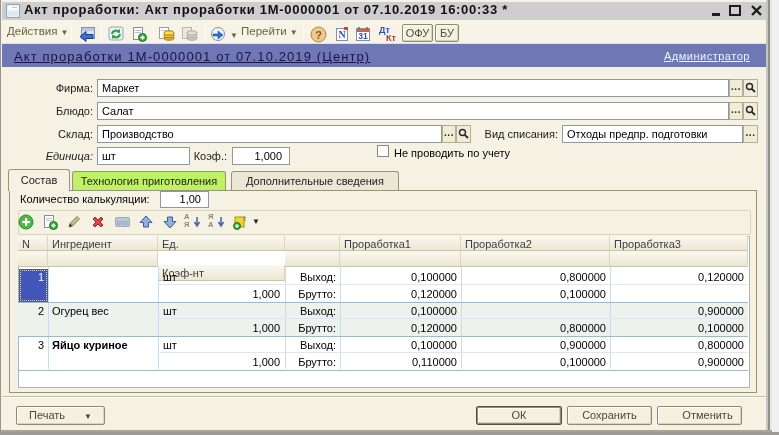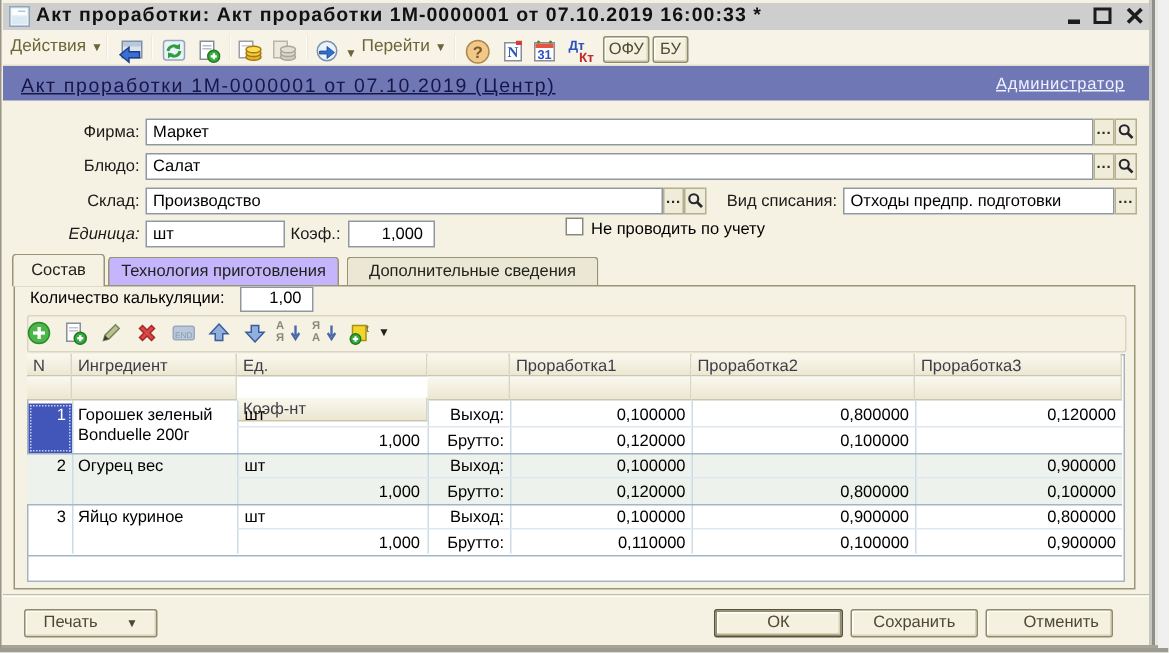--- a/index.html
+++ b/index.html
@@ -169,21 +169,21 @@
 <div class="fbtn dots" style="left:743px;top:125px;width:15px;height:18px;line-height:14px;">...</div>
 
 <div class="lbl" style="left:0px;top:150px;width:93px;font-style:italic;">Единица:</div>
 <div class="inp" style="left:97px;top:147px;width:93px;height:18px;line-height:16px;">шт</div>
 <div class="lbl" style="left:140px;top:150px;width:87px;">Коэф.:</div>
 <div class="inp num" style="left:232px;top:147px;width:58px;height:18px;line-height:16px;">1,000</div>
 <div class="abs" style="left:377px;top:145px;width:12px;height:12px;background:#fff;border:1px solid #8a887a;"></div>
 <div class="abs" style="left:394px;top:147px;">Не проводить по учету</div>
 
 <div class="tab" style="left:8px;top:169px;width:62px;height:22px;background:#f5f2e3;z-index:3;line-height:20px;">Состав</div>
-<div class="tab" style="left:72px;top:171px;width:154px;height:19px;background:#c4b5fd;line-height:18px;">Технология приготовления</div>
+<div class="tab" style="left:72px;top:171px;width:154px;height:19px;background:#bef264;line-height:18px;">Технология приготовления</div>
 <div class="tab" style="left:231px;top:171px;width:168px;height:19px;background:#ebe7d5;line-height:18px;">Дополнительные сведения</div>
 
 <div class="abs" style="left:9px;top:190px;width:748px;height:203px;border:1px solid #989577;background:#f5f2e3;z-index:1;"></div>
 
 <div class="abs" style="left:20px;top:193px;z-index:2;">Количество калькуляции:</div>
 <div class="inp num" style="left:160px;top:191px;width:49px;height:17px;line-height:15px;z-index:2;">1,00</div>
 
 <div class="abs" style="left:18px;top:210px;width:733px;height:25px;border:1px solid #d9d5bf;border-radius:2px;z-index:2;"></div>
 <div class="abs" style="left:14px;top:212px;width:736px;height:22px;z-index:2;">
 <svg class="abs" style="left:4px;top:2px;" width="16" height="16" viewBox="0 0 16 16">
@@ -265,21 +265,20 @@
   <div class="hline" style="left:140px;top:48px;width:590px;"></div>
   <div class="ghline" style="left:0;top:66px;width:730px;"></div>
   <div class="hline" style="left:140px;top:82px;width:590px;"></div>
   <div class="ghline" style="left:0;top:100px;width:730px;"></div>
   <div class="hline" style="left:140px;top:116px;width:590px;"></div>
   <div class="ghline" style="left:0;top:134px;width:730px;"></div>
 
   <div class="abs" style="left:1px;top:33px;width:29px;height:33px;background:#4156b8;outline:1px dotted #c8d0f0;outline-offset:-2px;"></div>
   <div class="dcell rt" style="left:1px;top:33px;width:25px;color:#fff;">1</div>
 
-  <div class="dcell" style="left:34px;top:33px;width:104px;line-height:13px;">Горошек зеленый<br>Bonduelle 200г</div>
   <div class="dcell" style="left:145px;top:33px;width:100px;">шт</div>
   <div class="dcell rt" style="left:140px;top:50px;width:122px;">1,000</div>
   <div class="dcell rt" style="left:267px;top:33px;width:51px;">Выход:</div>
   <div class="dcell rt" style="left:267px;top:50px;width:51px;">Брутто:</div>
   <div class="dcell rt" style="left:322px;top:33px;width:117px;">0,100000</div>
   <div class="dcell rt" style="left:322px;top:50px;width:117px;">0,120000</div>
   <div class="dcell rt" style="left:443px;top:33px;width:145px;">0,800000</div>
   <div class="dcell rt" style="left:443px;top:50px;width:145px;">0,100000</div>
   <div class="dcell rt" style="left:592px;top:33px;width:134px;">0,120000</div>
 
@@ -289,21 +288,21 @@
   <div class="dcell rt" style="left:140px;top:84px;width:122px;">1,000</div>
   <div class="dcell rt" style="left:267px;top:67px;width:51px;">Выход:</div>
   <div class="dcell rt" style="left:267px;top:84px;width:51px;">Брутто:</div>
   <div class="dcell rt" style="left:322px;top:67px;width:117px;">0,100000</div>
   <div class="dcell rt" style="left:322px;top:84px;width:117px;">0,120000</div>
   <div class="dcell rt" style="left:443px;top:84px;width:145px;">0,800000</div>
   <div class="dcell rt" style="left:592px;top:67px;width:134px;">0,900000</div>
   <div class="dcell rt" style="left:592px;top:84px;width:134px;">0,100000</div>
 
   <div class="dcell rt" style="left:1px;top:101px;width:25px;">3</div>
-  <div class="dcell" style="left:34px;top:101px;width:104px;">Яйцо куриное</div>
+  <div class="dcell" style="left:34px;top:101px;width:104px;font-weight:bold;">Яйцо куриное</div>
   <div class="dcell" style="left:145px;top:101px;width:100px;">шт</div>
   <div class="dcell rt" style="left:140px;top:118px;width:122px;">1,000</div>
   <div class="dcell rt" style="left:267px;top:101px;width:51px;">Выход:</div>
   <div class="dcell rt" style="left:267px;top:118px;width:51px;">Брутто:</div>
   <div class="dcell rt" style="left:322px;top:101px;width:117px;">0,100000</div>
   <div class="dcell rt" style="left:322px;top:118px;width:117px;">0,110000</div>
   <div class="dcell rt" style="left:443px;top:101px;width:145px;">0,900000</div>
   <div class="dcell rt" style="left:443px;top:118px;width:145px;">0,100000</div>
   <div class="dcell rt" style="left:592px;top:101px;width:134px;">0,800000</div>
   <div class="dcell rt" style="left:592px;top:118px;width:134px;">0,900000</div>

